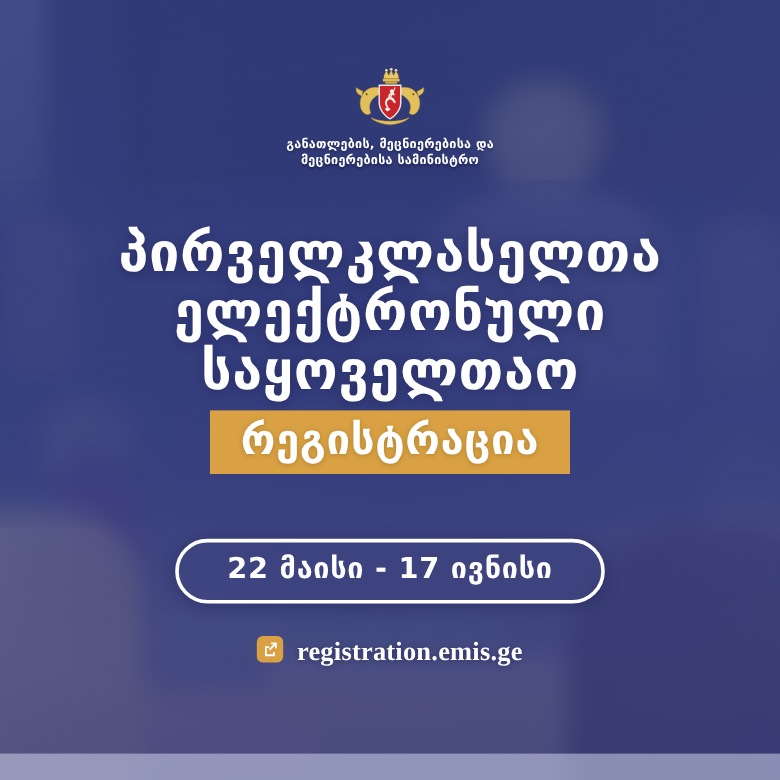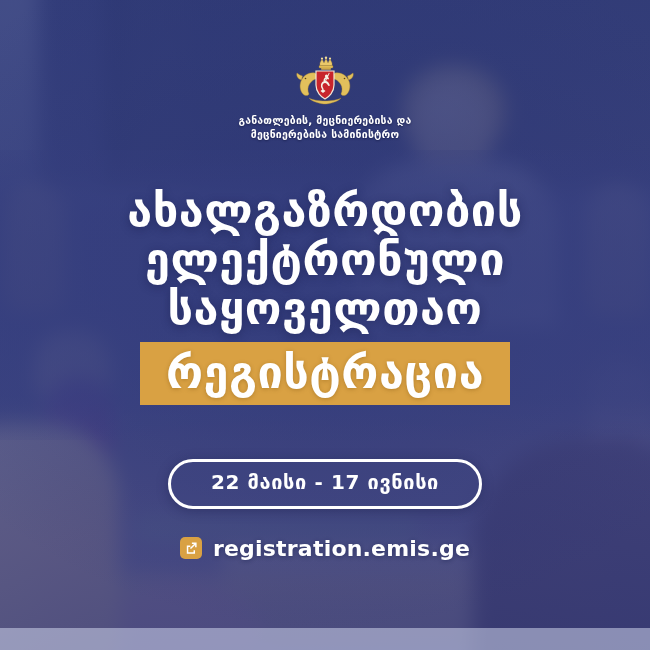--- a/index.html
+++ b/index.html
@@ -248,49 +248,49 @@
   
   .highlight-wrap {
     margin-top: 9px;
     display: flex;
     justify-content: center;
   }
   .highlight {
     background: #d9a143;
     color: #ffffff;
     font-weight: 700;
-    font-size: 45px;
+    font-size: 35px;
     line-height: 1.0;
     letter-spacing: 0.5px;
     padding: 8px 26px 10px 26px;
     display: inline-block;
     text-shadow: 0 1px 4px rgba(110,70,10,0.35);
   }
 
   
   .date-pill {
     margin-top: 54px;
     border: 3px solid #ffffff;
     border-radius: 40px;
     padding: 10px 40px 12px 40px;
     color: #ffffff;
     font-weight: 700;
-    font-size: 20px;
+    font-size: 24px;
     letter-spacing: 0.6px;
     line-height: 1.08;
     box-shadow: 0 2px 12px rgba(18,24,66,0.35);
     background: rgba(62,70,132,0.18);
   }
 
   
   .url-row {
     margin-top: 27px;
     display: flex;
-    align-items: center;
     gap: 11px;
+    font-family: Liberation Serif, serif;
   }
   .ext-icon {
     width: 22px;
     height: 22px;
     border-radius: 5px;
     background: #d9a143;
     display: flex;
     align-items: center;
     justify-content: center;
     flex: 0 0 auto;
@@ -378,21 +378,21 @@
         <path d="M34 84 C48 92 84 92 98 84 C92 92 72 96 66 96 C60 96 40 92 34 84 Z" fill="#E2C05C" stroke="#A9862F" stroke-width="0.8"></path>
       </svg>
 
       <div class="ministry">
         <span>განათლების, მეცნიერებისა და</span><br>
         <span>მეცნიერებისა სამინისტრო</span>
       </div>
     </div>
 
     <div class="headline">
-      <span class="ln">ახალგაზრდობის</span>
+      <span class="ln">პირველკლასელთა</span>
       <span class="ln">ელექტრონული</span>
       <span class="ln">საყოველთაო</span>
     </div>
 
     <div class="highlight-wrap">
       <span class="highlight">რეგისტრაცია</span>
     </div>
 
     <div class="date-pill">22 მაისი - 17 ივნისი</div>
 

